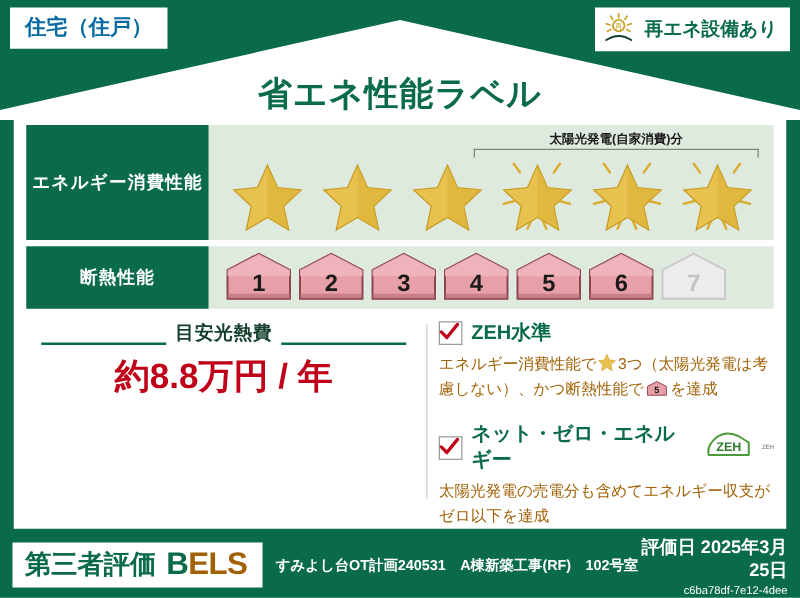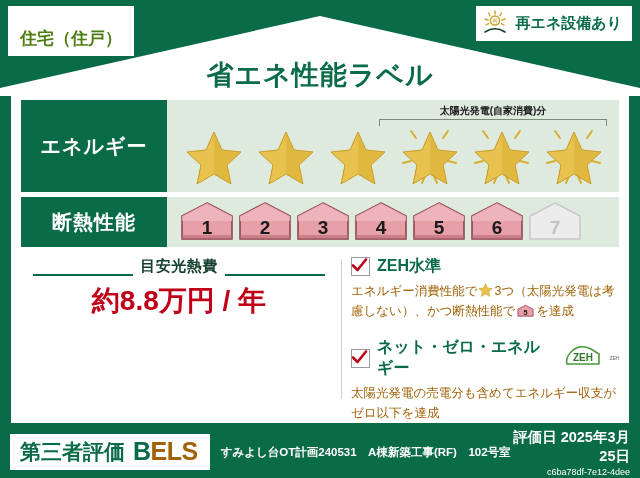--- a/index.html
+++ b/index.html
@@ -22,23 +22,23 @@
     background: #0a6b48;
     overflow: hidden;
   }
   .roof {
     position: absolute; left: 0; top: 0;
     width: 640px; height: 96px;
   }
   .badge-housing {
     position: absolute; left: 8px; top: 6px;
     background: #ffffff;
-    padding: 21px 12px 6px 12px;
+    padding: 4px 12px 6px 12px;
     font-size: 17px; font-weight: bold;
-    color: #4d7c0f;
+    color: #0369a1;
     letter-spacing: 0px;
     z-index: 5;
   }
   .badge-renew {
     position: absolute; right: 8px; top: 6px;
     background: #ffffff;
     padding: 4px 10px 5px 6px;
     display: flex; align-items: center; gap: 4px;
     z-index: 5;
   }
@@ -74,21 +74,21 @@
   }
   .row-energy { top: 7px; height: 92px; }
   .row-insul  { top: 104px; height: 50px; }
 
   .row-label {
     width: 146px;
     background: #0a6b48;
     color: #ffffff;
     display: flex; flex-direction: row;
     align-items: center; justify-content: center;
-    font-size: 20px; font-weight: bold;
+    font-size: 14px; font-weight: bold;
     line-height: 1.25;
     letter-spacing: 1px;
     flex: 0 0 146px;
   }
   .row-value {
     flex: 1;
     background: #dfeadf;
     position: relative;
   }
 
@@ -198,21 +198,21 @@
   .bottom {
     position: absolute; left: 0; bottom: 0;
     width: 640px; height: 52px;
     background: #0a6b48;
     display: flex; align-items: center;
   }
   .bels {
     background: #ffffff;
     margin-left: 10px;
     padding: 3px 12px 4px 10px;
-    display: flex; align-items: center; gap: 8px;
+    display: flex; gap: 8px;
     flex: 0 0 auto;
   }
   .bels .j {
     font-size: 21px; font-weight: bold; color: #0a6b48;
     letter-spacing: 0px;
   }
   .bels .e {
     font-size: 25px; font-weight: bold;
     letter-spacing: -0.5px;
   }
@@ -266,20 +266,21 @@
       <div class="title-sub">建築物省エネ法に基づく</div>
       <div class="title-main">省エネ性能ラベル</div>
     </div>
   </div>
 
   <div class="card">
 
     <div class="perf-row row-energy">
       <div class="row-label">
         <span>エネルギー</span>
+        <span>消費性能</span>
       </div>
       <div class="row-value">
 
         <div class="solar-bracket">
           <div class="sb-text">太陽光発電(自家消費)分</div>
           <div class="sb-line"></div>
         </div>
 
         <div class="stars">
 

